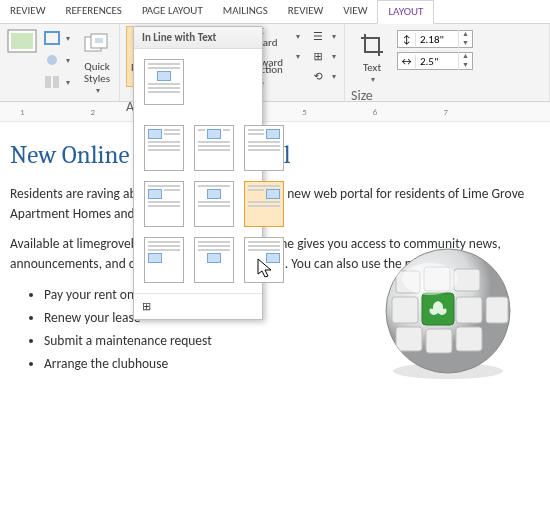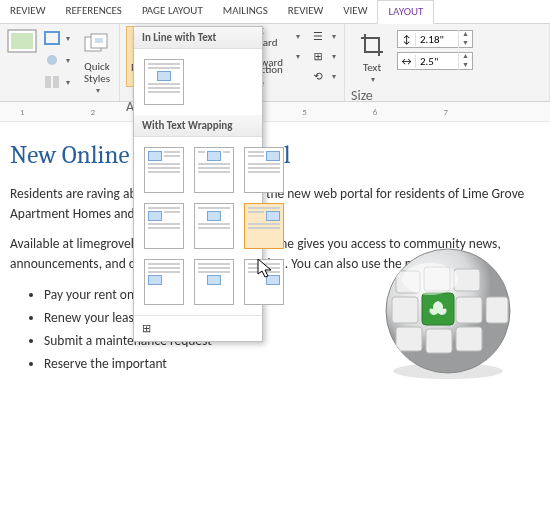--- a/index.html
+++ b/index.html
@@ -205,21 +205,21 @@
 </div>
 
 <div class="doc">
   <h1>New Online Resident Portal</h1>
   <p>Residents are raving about Lime Grove Online, the new web portal for residents of Lime Grove Apartment Homes and Townhome Communities.</p>
   <p>Available at limegroveliving.com, Lime Grove Online gives you access to community news, announcements, and other important information. You can also use the portal to:</p>
   <ul>
     <li>Pay your rent online</li>
     <li>Renew your lease</li>
     <li>Submit a maintenance request</li>
-    <li>Reserve the important</li>
+    <li>Arrange the clubhouse</li>
   </ul>
 
   <svg class="sphere" viewBox="0 0 140 140">
     <defs>
       <radialGradient id="sg" cx="35%" cy="30%">
           <stop offset="0%" stop-color="#fefefe"></stop>
           <stop offset="70%" stop-color="#d7d9da"></stop>
           <stop offset="100%" stop-color="#9a9c9d"></stop>
         </radialGradient>
       <clipPath id="cl">
@@ -252,21 +252,20 @@
   <div class="single">
     <div class="thumb">
       <div class="ln"></div>
         <div class="ln"></div>
         <div class="pic" style="align-self:center"></div>
         <div class="ln"></div>
         <div class="ln"></div>
         <div class="ln"></div>
     </div>
   </div>
-  <div class="hdr">With Text Wrapping</div>
   <div class="grid3">
     <div class="thumb">
         <div style="display:flex;gap:2px">
           <div class="pic"></div>
           <div style="flex:1">
             <div class="ln"></div>
             <div class="ln" style="margin-top:2px"></div>
           </div>
         </div>
         <div class="ln"></div>

